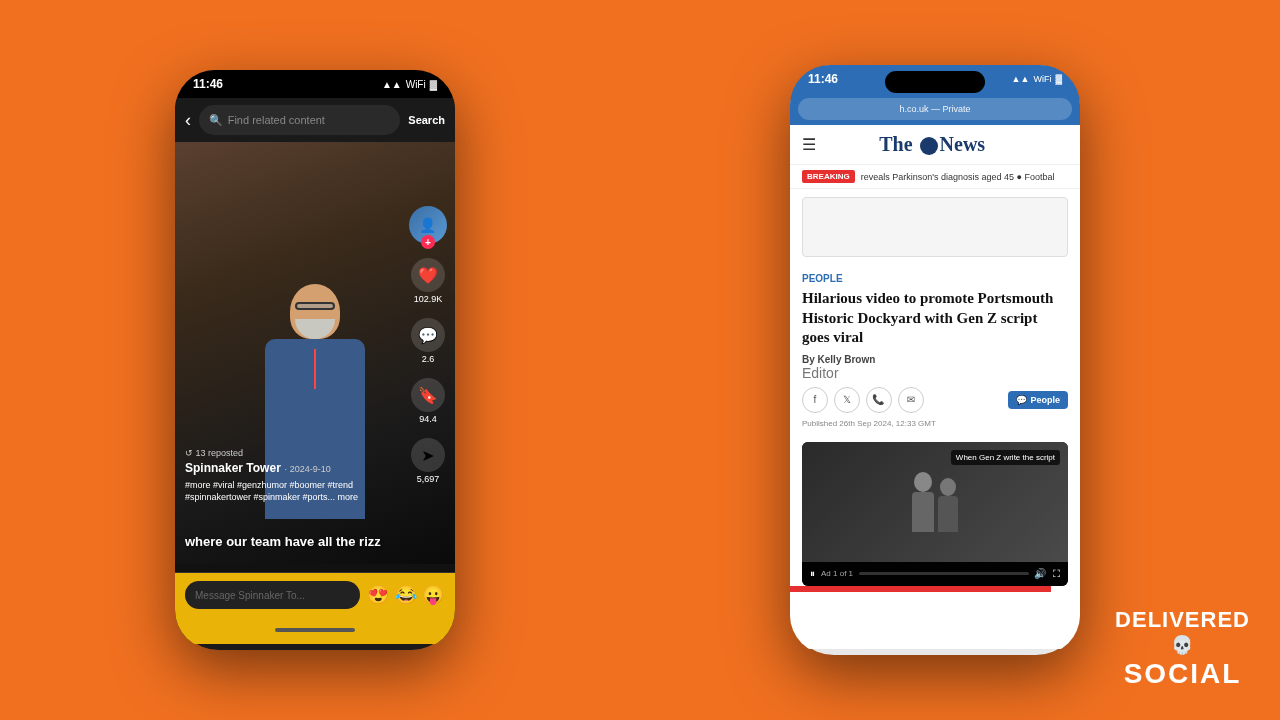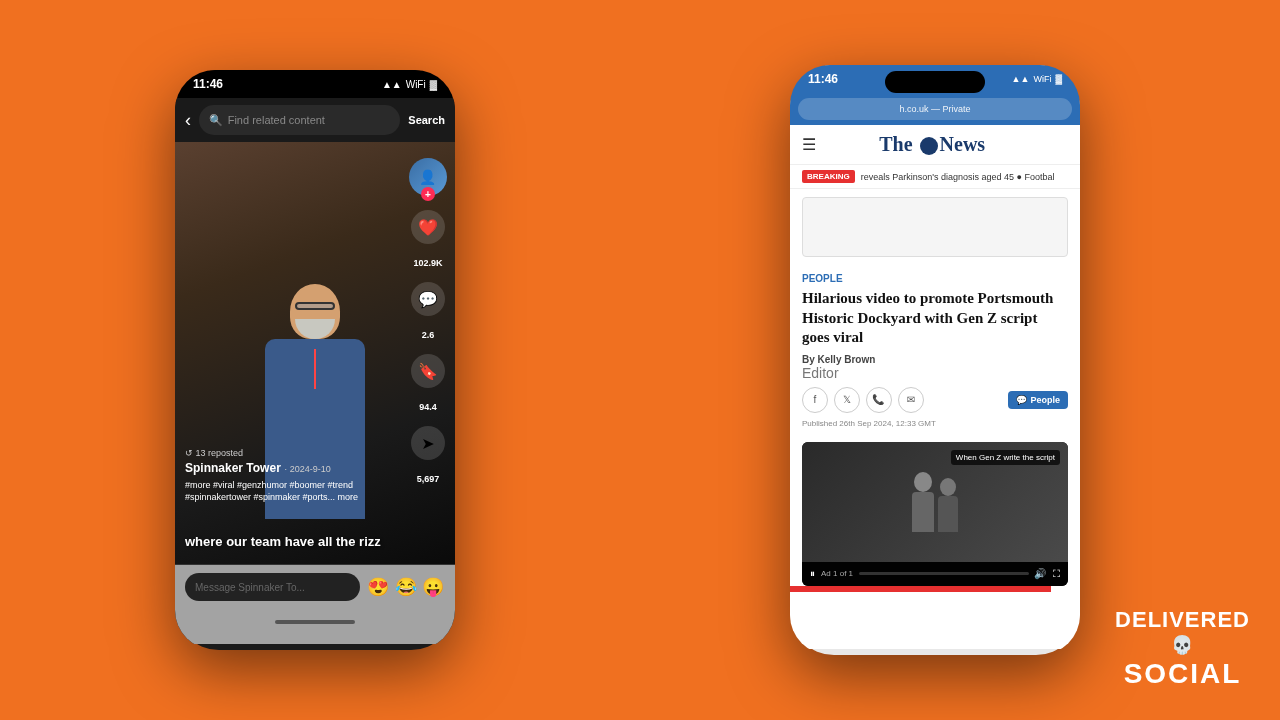--- a/index.html
+++ b/index.html
@@ -277,22 +277,21 @@
       border-radius: 50%;
       display: flex;
       align-items: center;
       justify-content: center;
       font-size: 16px;
     }
 
     .action-count {
       color: #fff;
       font-size: 9px;
-      font-weight: 700;
-      margin-top: 12px;
+      font-weight: 400;
     }
 
     
     .tiktok-bottom-info {
       position: absolute;
       bottom: 60px;
       left: 10px;
       right: 55px;
       z-index: 5;
     }
@@ -318,22 +317,22 @@
       font-size: 9px;
       line-height: 1.4;
     }
 
     
     .tiktok-bottom-bar {
       position: absolute;
       bottom: 0;
       left: 0;
       right: 0;
-      height: 80px;
-      background: #a3a3a3;
+      height: 72px;
+      background: #eab308;
       z-index: 10;
     }
 
     .tiktok-message-bar {
       display: flex;
       align-items: center;
       padding: 8px 10px;
       gap: 8px;
       border-top: 1px solid #333;
     }

